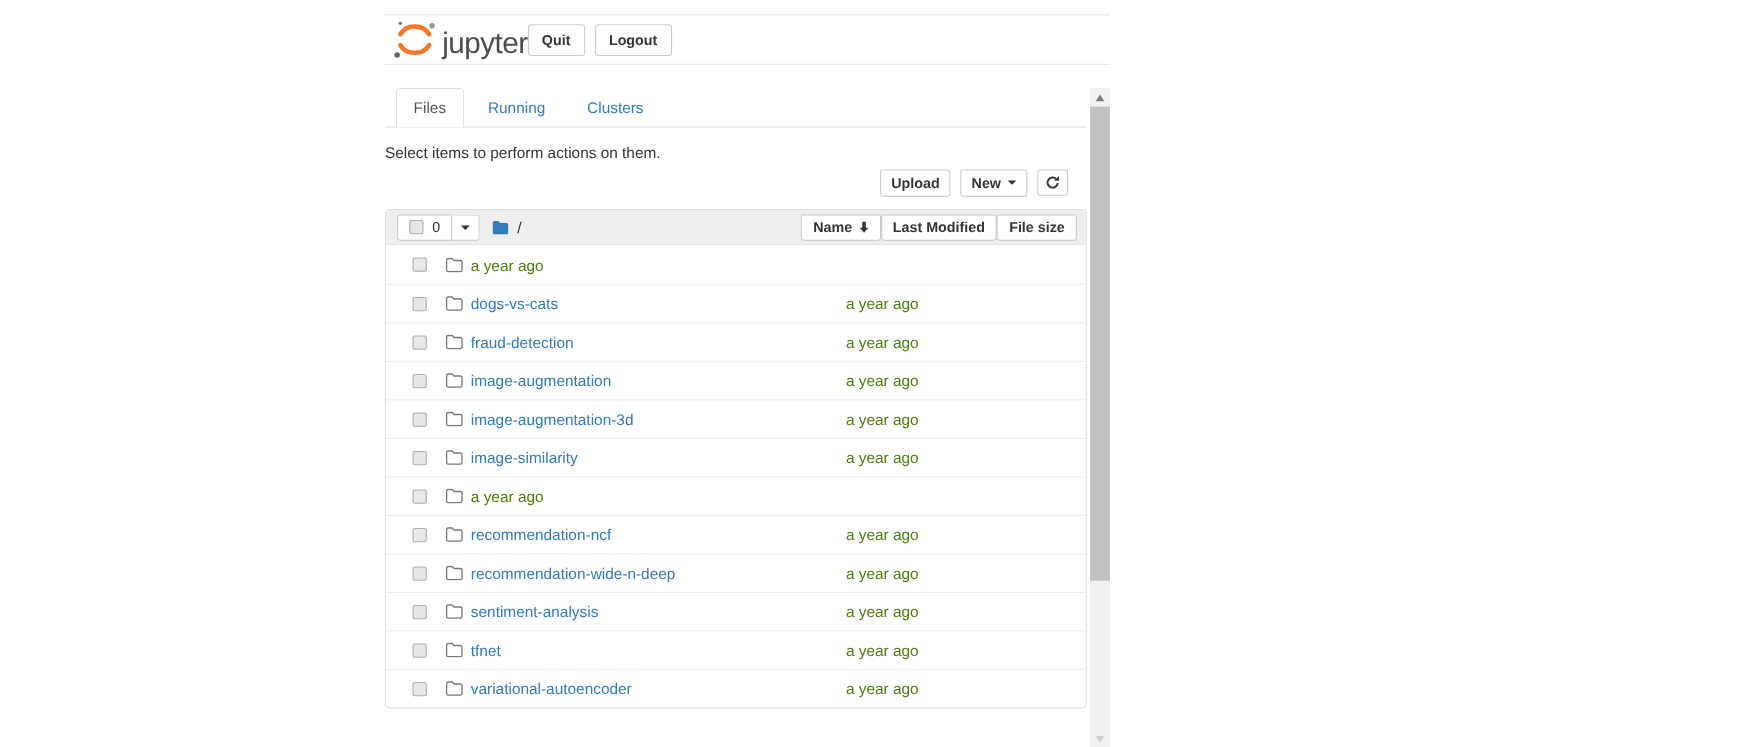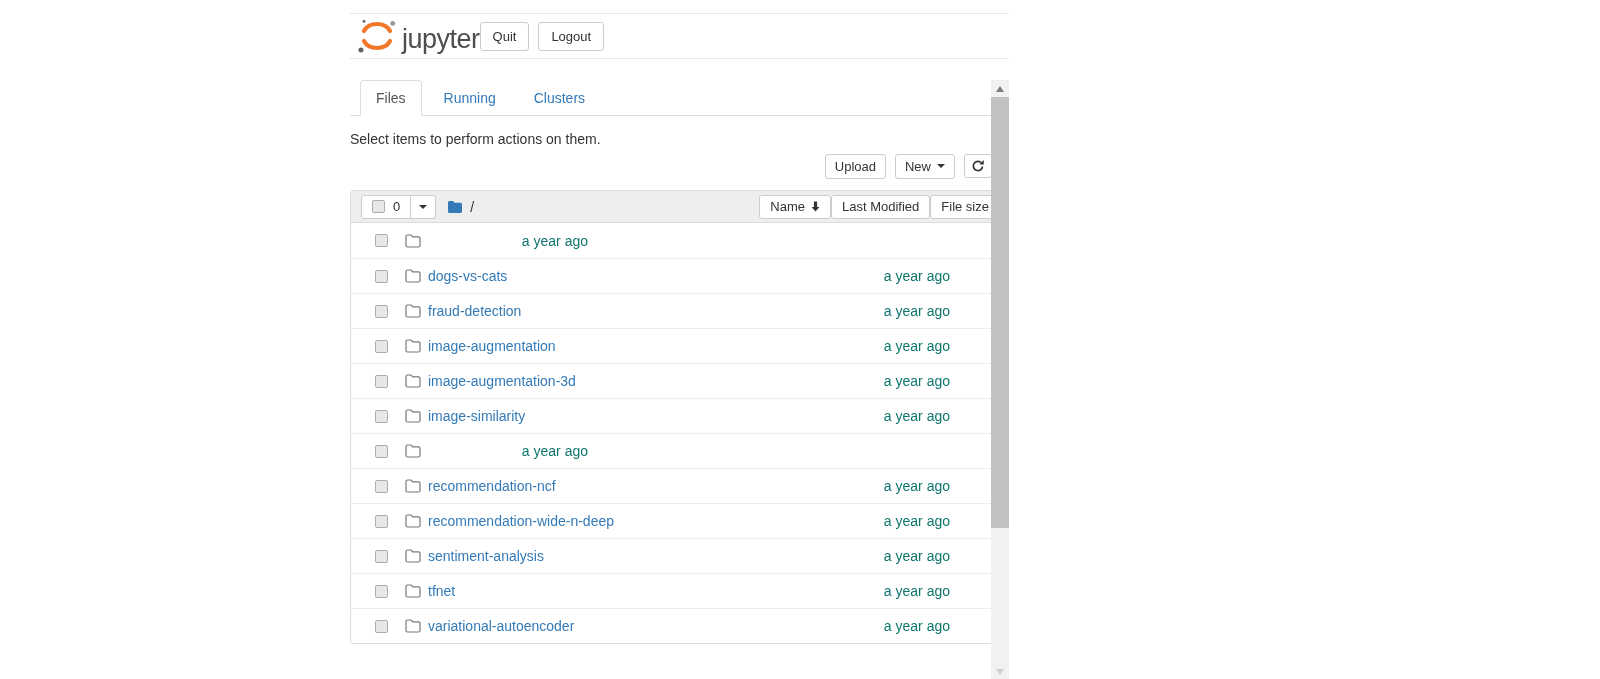--- a/index.html
+++ b/index.html
@@ -8,25 +8,25 @@
   .app { position:absolute; left:350px; top:13px; width:659px; }
 
   
   .hdr { height:46px; border-top:1px solid #e7e7e7; border-bottom:1px solid #e7e7e7;
          display:flex; align-items:center; justify-content:flex-start;
          padding:0 14px 0 7px; box-sizing:border-box; }
   .logo { display:flex; align-items:flex-end; }
   .logo-text { font-size:27px; color:#4e4e4e; letter-spacing:-0.5px; margin-left:5px; line-height:30px; }
   .hdr-btns { display:flex; gap:9px; }
   .btn { background:#fff; border:1px solid #ccc; border-radius:3px; color:#333;
-         font-size:13px; font-family:inherit; cursor:pointer; }
+         font-size:13px; font-family:inherit; cursor:pointer;font-weight:bold; }
   .btn-hdr { padding:6px 12px; }
 
   
-  .bodyarea { position:relative; height:600px; box-sizing:border-box; }
+  .bodyarea { position:relative; height:600px; padding-right:21px; box-sizing:border-box; }
   .scrollbar { position:absolute; top:0; right:0; width:18px; height:600px; background:#f1f1f1; }
   .sb-btn { position:absolute; left:0; width:100%; height:17px; display:flex; align-items:center; justify-content:center; }
   .sb-up { top:0; } .sb-down { bottom:0; }
   .tri-up { width:0; height:0; border-left:4px solid transparent; border-right:4px solid transparent; border-bottom:6px solid #7b7b7b; }
   .tri-dn { width:0; height:0; border-left:4px solid transparent; border-right:4px solid transparent; border-top:6px solid #cfcfcf; }
   .sb-thumb { position:absolute; left:0; top:17px; width:100%; height:431px; background:#c1c1c1; }
 
   
   .tabs { margin-top:21px; border-bottom:1px solid #ddd; display:flex; padding-left:10px; }
   .tab { padding:9px 15px; margin-right:6px; margin-bottom:-1px; font-size:14px;
@@ -62,21 +62,21 @@
   .sort-btns { margin-left:auto; display:flex; }
   .btn-sort { padding:3px 10px; height:24px; box-sizing:border-box; display:inline-flex;
               align-items:center; gap:6px; }
 
   .row { display:flex; align-items:center; height:35px; box-sizing:border-box;
          padding:0 8px 0 24px; border-top:1px solid #ededed; font-size:14px; }
   .row-check { margin-right:17px; flex-shrink:0; }
   .row-icon { margin-right:7px; display:inline-flex; flex-shrink:0; }
   .row-name { color:#337ab7; text-decoration:none; }
   .name-area { flex:1; display:flex; align-items:center; min-width:0; }
-  .row-mod { width:160px; text-align:right; flex-shrink:0; color:#0f766e; }
+  .row-mod { width:160px; text-align:left; flex-shrink:0; color:#4d7c0f; }
   .row-size { width:50px; text-align:right; flex-shrink:0; color:#333; }
   .icon-wrap { display:inline-flex; align-items:center; }
 </style>
 </head>
 <body>
 
 <div class="page">
   <div class="app">
 
     <div class="hdr">

